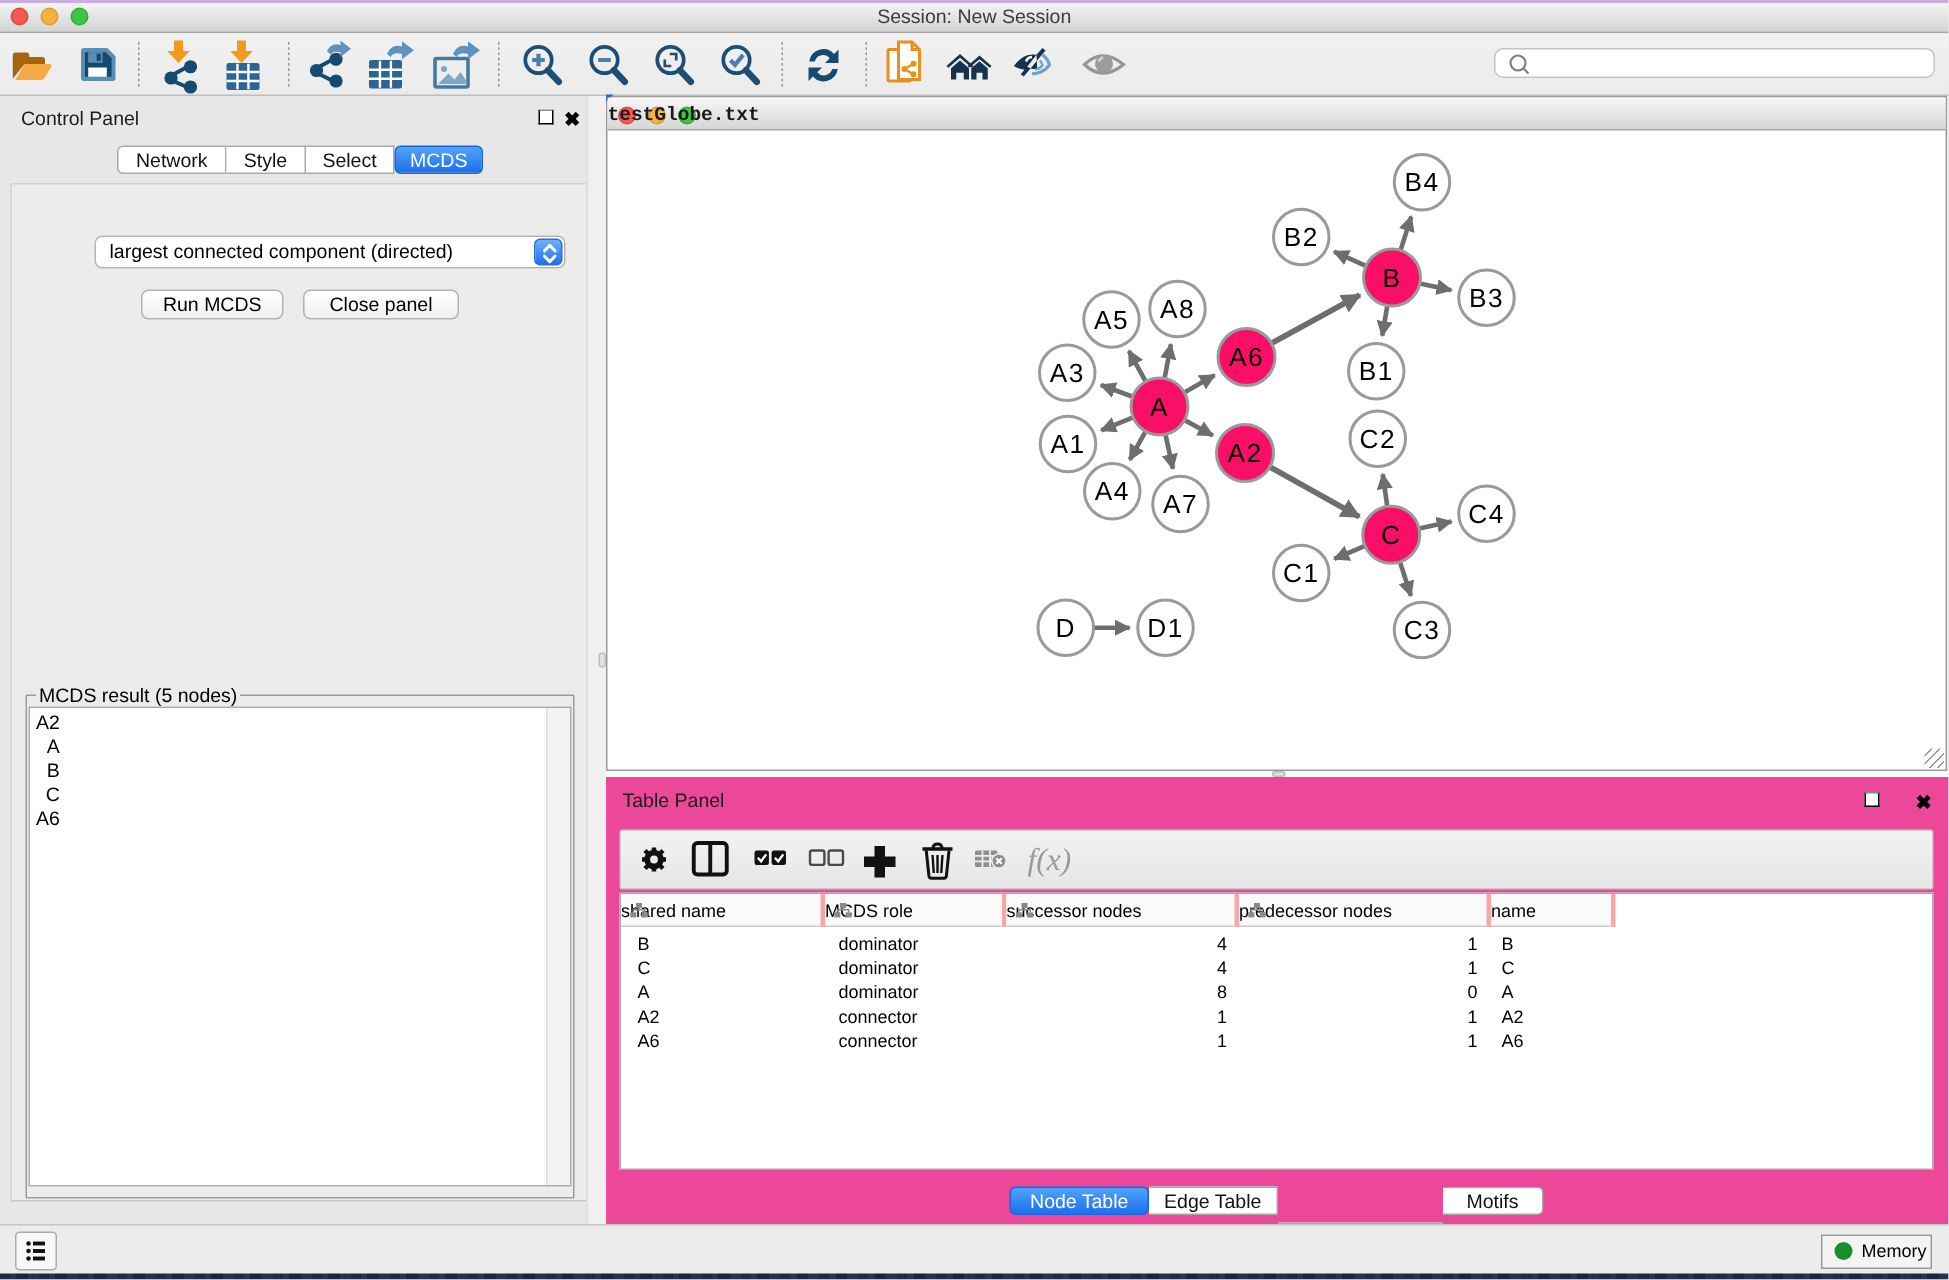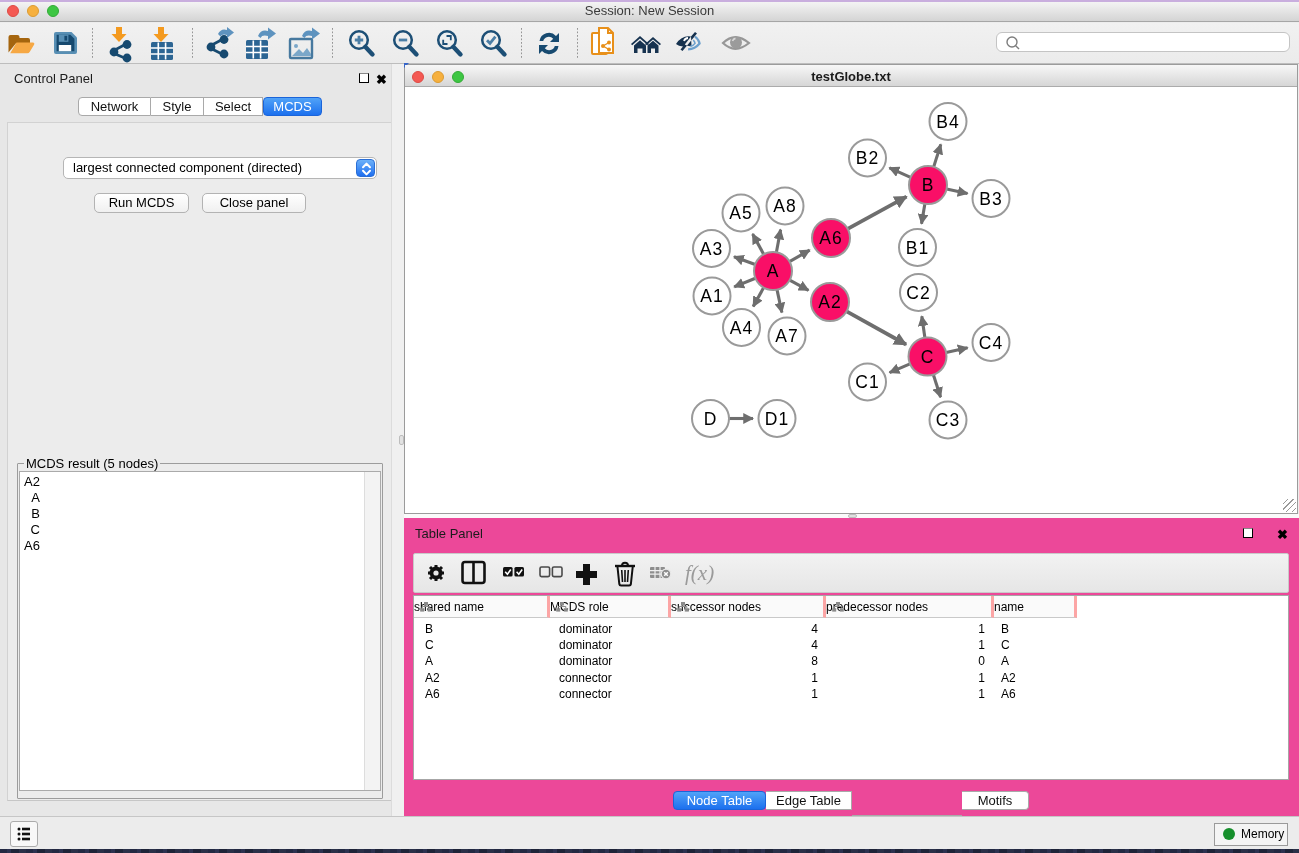--- a/index.html
+++ b/index.html
@@ -53,21 +53,21 @@
 
 
 #vdiv { position:absolute; left:391px; top:64px; width:13px; height:752px; background:#f0f0f0; border-left:1px solid #dcdcdc; }
 #vdiv-h { position:absolute; left:7px; top:371px; width:5px; height:10px; background:#e2e2e2; border:1px solid #bdbdbd; border-radius:2px; }
 
 
 #netwin { position:absolute; left:404px; top:64px; width:894px; height:450px;
   background:#fff; border:1px solid #9b9b9b; }
 #net-titlebar { position:absolute; left:0; top:0; width:892px; height:22px;
   background:linear-gradient(#f7f7f7,#d6d6d6); border-bottom:1px solid #ababab; }
-#net-title { position:absolute; top:4px; width:100%; text-align:center; font-size:13px; font-weight:bold; color:#1a1a1a; }
+#net-title { position:absolute; top:4px; width:100%; font-size:13px; font-weight:bold; color:#1a1a1a;font-family:Liberation Mono, monospace; }
 #bluecorner { position:absolute; left:-1px; top:-2px; width:0; height:0;
   border-left:5px solid #3665c8; border-bottom:5px solid transparent; }
 #grip { position:absolute; right:1px; bottom:1px; width:13px; height:13px;
   background:repeating-linear-gradient(135deg, transparent 0 3px, #9a9a9a 3px 4px); }
 
 
 #hdiv { position:absolute; left:404px; top:514px; width:895px; height:4px; background:#fafafa; }
 #hdiv-h { position:absolute; left:444px; top:0px; width:9px; height:4px; background:#e0e0e0; border:1px solid #bdbdbd; border-radius:2px; }
 
 

